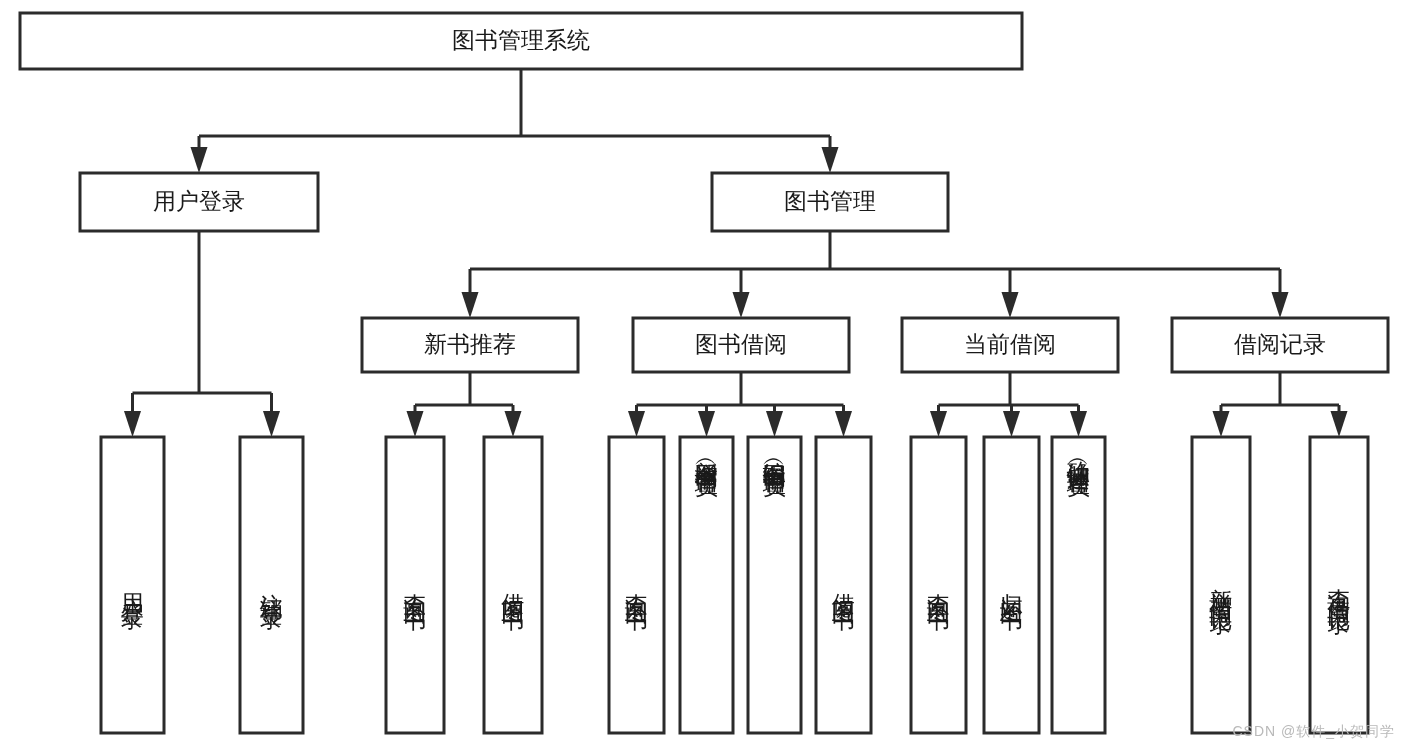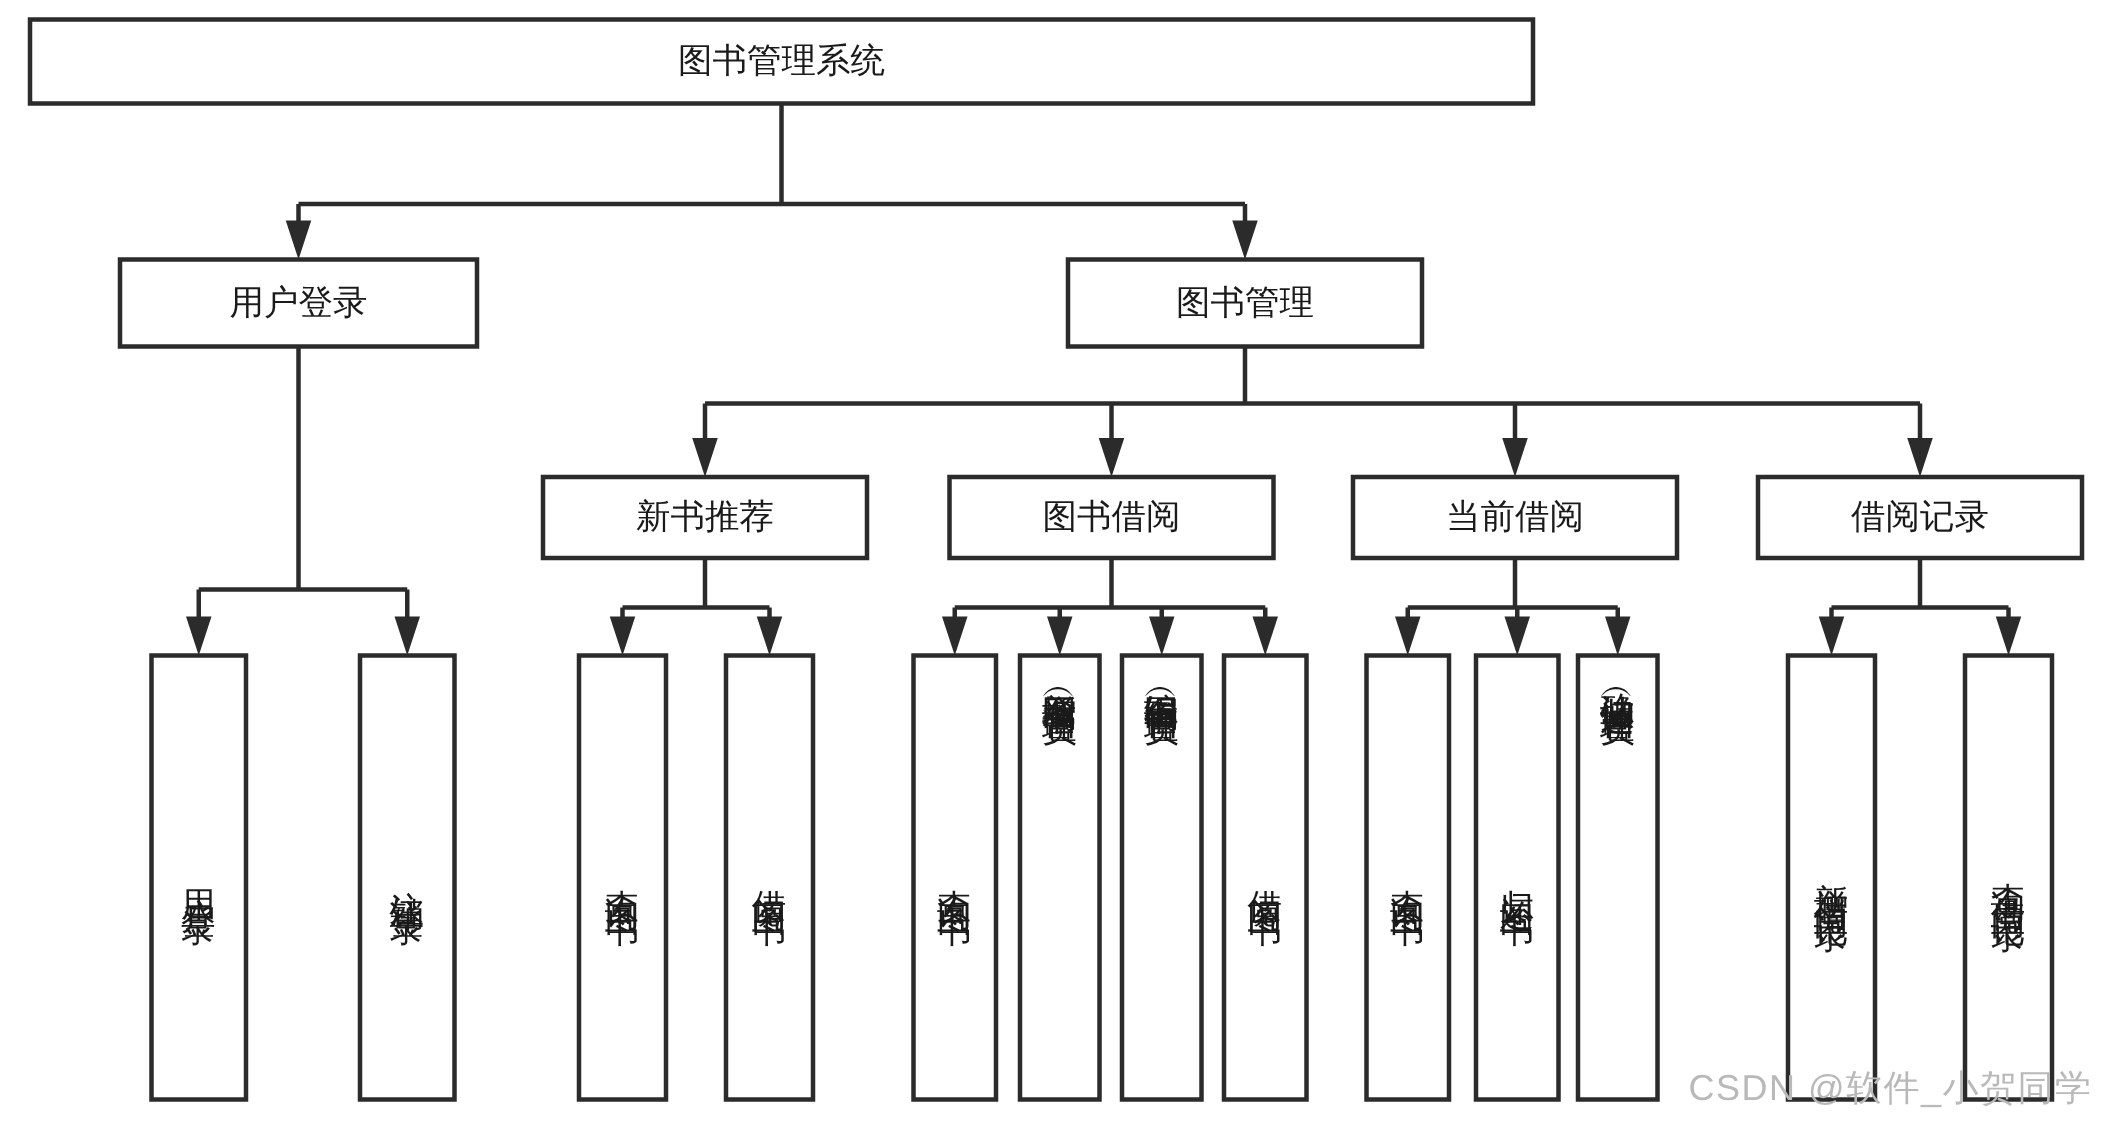--- a/index.html
+++ b/index.html
@@ -63,21 +63,21 @@
     line-height: 1.32;
     letter-spacing: 5px;
     color: #1a1a1a;
     white-space: nowrap;
   }
   .watermark {
     position: absolute;
     right: 10px;
     bottom: 6px;
     font-family: "Liberation Sans", "DejaVu Sans", sans-serif;
-    font-size: 24px;
+    font-size: 14px;
     color: #b9b9b9;
     letter-spacing: 1px;
     white-space: nowrap;
     user-select: none;
   }
 </style>
 </head>
 <body>
 
 <div id="diagram-root">

